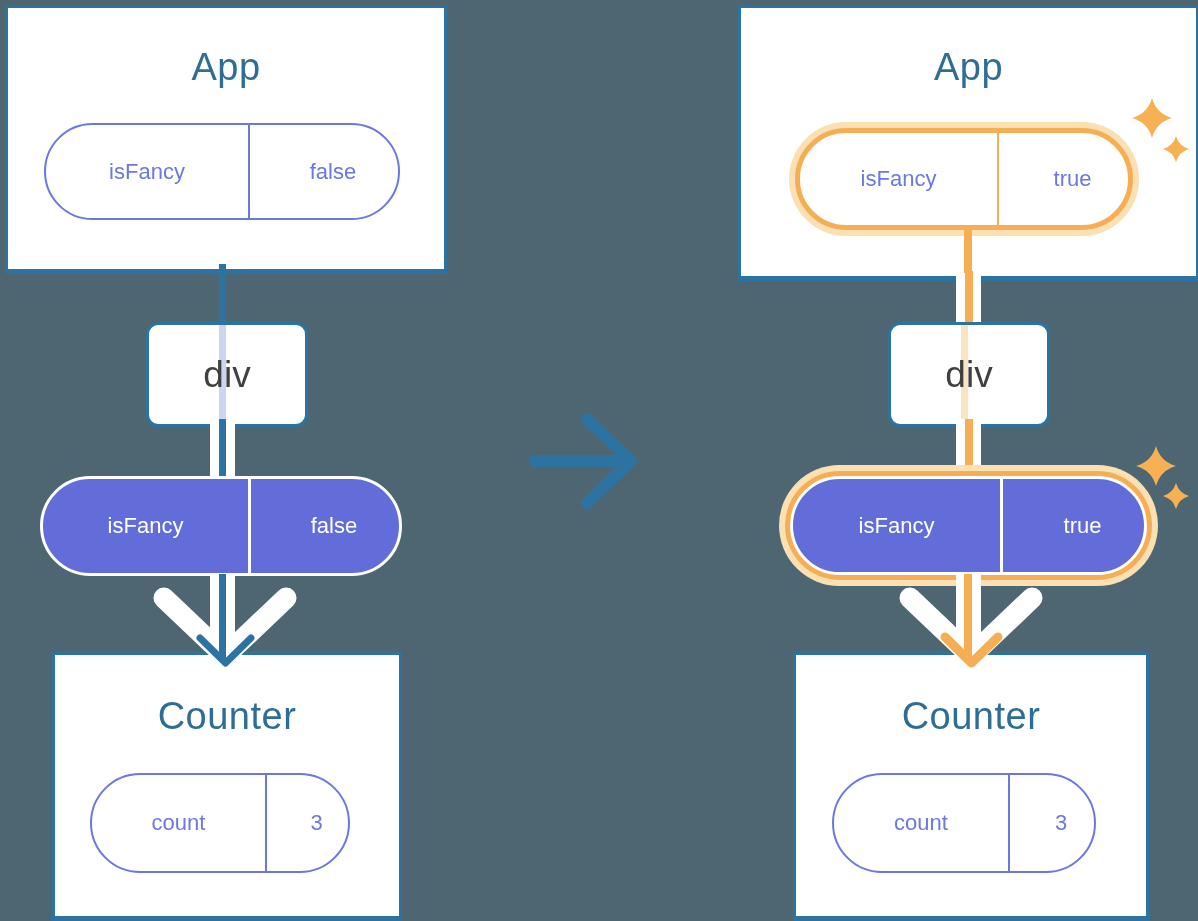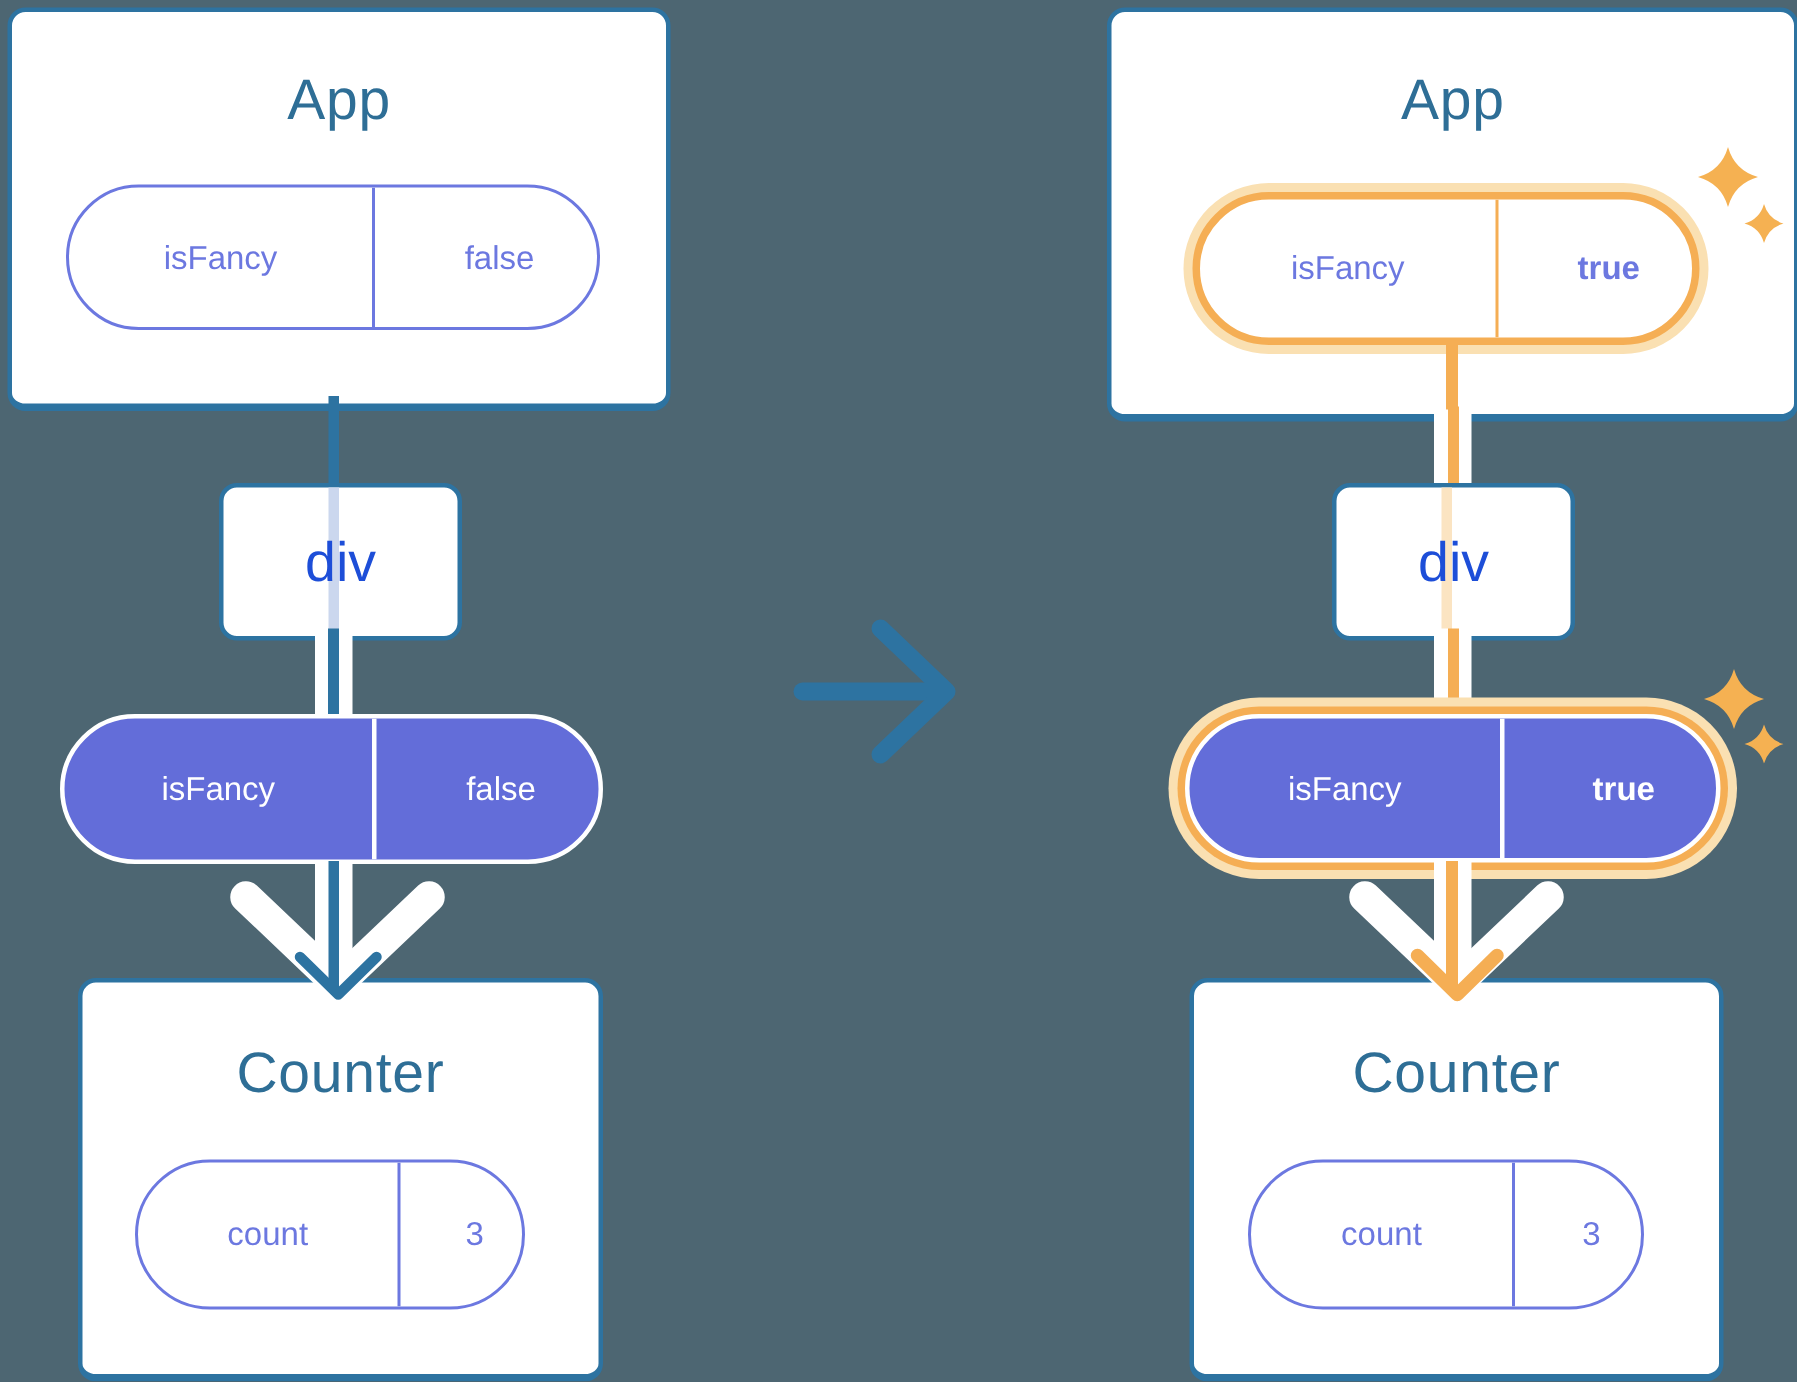--- a/index.html
+++ b/index.html
@@ -5,21 +5,21 @@
   html,body{margin:0;padding:0;background:#4D6672;}
   #stage{
     position:relative;width:1198px;height:921px;overflow:hidden;
     background:#4D6672;
     font-family:"Liberation Sans","DejaVu Sans",sans-serif;
     -webkit-font-smoothing:antialiased;
   }
   
   .card{
     position:absolute;background:#fff;border:3px solid #2D73A1;
-    border-bottom-width:5px;border-radius:12px;z-index:1;
+    border-bottom-width:5px;border-radius:0;z-index:1;
   }
   .card-title{
     position:absolute;left:0;right:0;text-align:center;
     font-size:38px;font-weight:500;color:#2E6E96;letter-spacing:.5px;
   }
   
   .pill{
     position:absolute;display:flex;align-items:stretch;
     border-radius:999px;box-sizing:border-box;overflow:hidden;z-index:3;
   }
@@ -36,31 +36,31 @@
   .pill.hl-outline{
     background:#fff;border:5px solid #F5AE54;color:#6C78E0;
     box-shadow:0 0 0 6px #FAE0B2;border-radius:999px;
   }
   .pill.hl-outline .pill-divider{width:2px;background:#F5AE54;}
   .pill.hl-fill{
     background:#636DD9;border:3px solid #fff;color:#fff;
     box-shadow:0 0 0 5px #F5AE54,0 0 0 11px #FAE0B2;
   }
   .pill.hl-fill .pill-divider{width:3px;background:#fff;}
-  .bold{font-weight:bold;}
+  .bold{font-weight:normal;}
   
   .div-node{
     position:absolute;background:#fff;border:3px solid #2D73A1;
     border-radius:12px;z-index:2;
   }
   .pass-line{position:absolute;top:0;bottom:0;width:7px;}
   .div-label{
     position:absolute;left:0;right:0;top:0;bottom:0;
     display:flex;align-items:center;justify-content:center;
-    font-size:37px;color:#1d4ed8;z-index:2;
+    font-size:37px;color:#404040;z-index:2;
   }
   
   .vline{position:absolute;z-index:2;}
   .conn{
     position:absolute;width:25px;z-index:2;
   }
   .conn.blue{background:linear-gradient(to right,#fff 0 9px,#2D73A1 9px 16px,#fff 16px 25px);}
   .conn.orange{background:linear-gradient(to right,#fff 0 9px,#F5AE54 9px 17px,#fff 17px 25px);}
   svg{position:absolute;overflow:visible;}
   .arrow-svg{z-index:4;}

